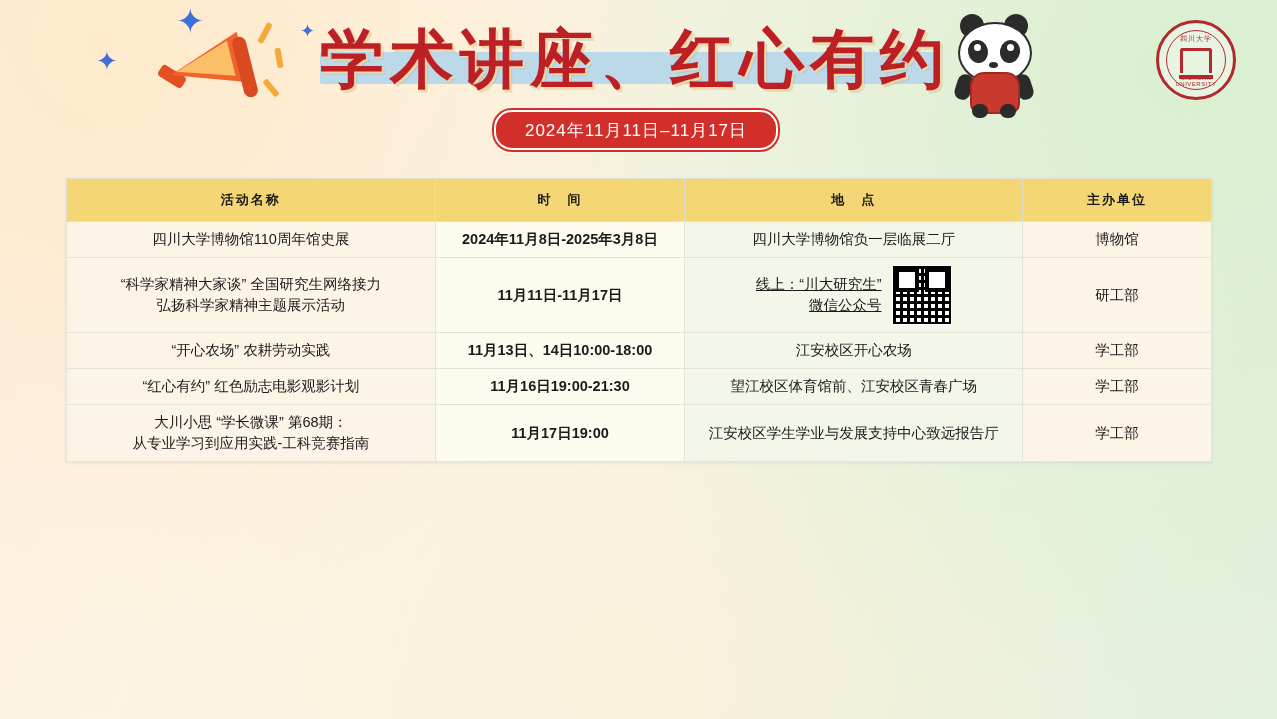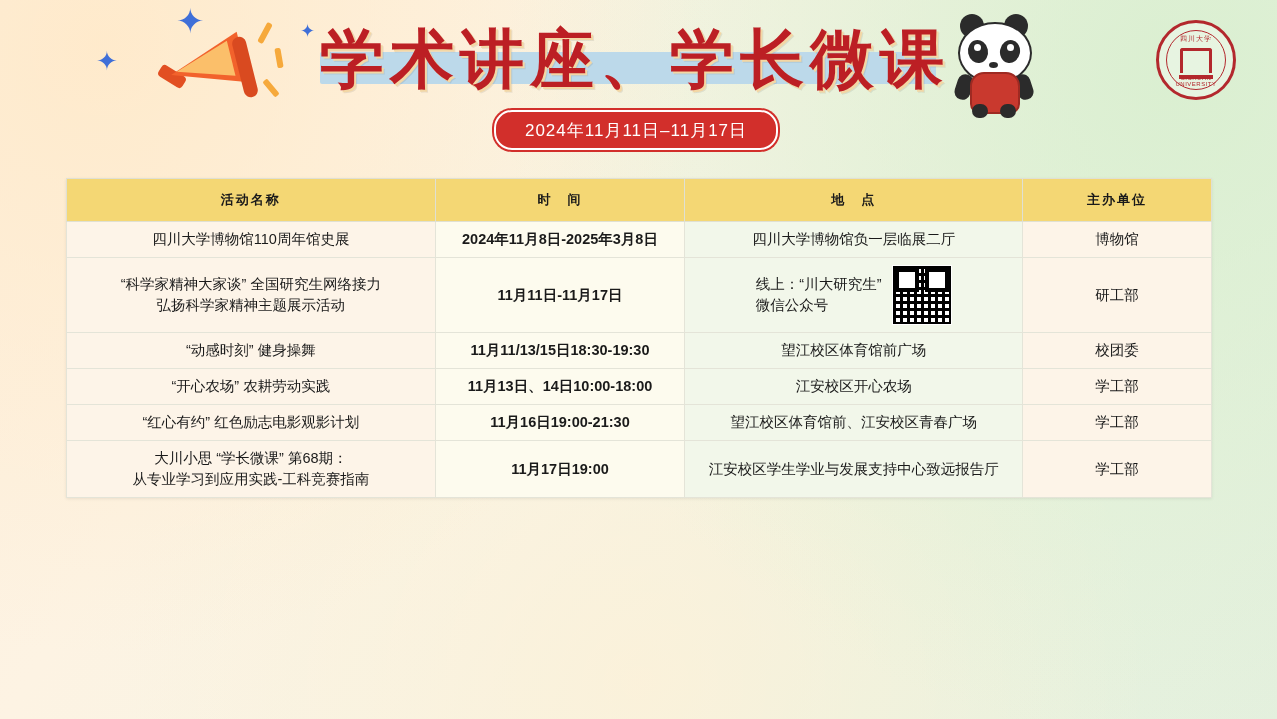--- a/index.html
+++ b/index.html
@@ -329,21 +329,21 @@
     border: 4px solid #000;
     background: #fff;
   }
   .qr::before { left: 2px; top: 2px; }
   .qr::after { right: 2px; top: 2px; }
   .cell-inline {
     display: flex;
     align-items: center;
     justify-content: center;
   }
-  .cell-inline .txt { text-align: left; }
+  .cell-inline .txt { text-align: right; text-decoration: underline; }
 </style>
 </head>
 <body>
 
 <div class="bg-wash"></div>
 
 <div class="header">
 
   <span class="sparkle s1">✦</span>
   <span class="sparkle s2">✦</span>
@@ -353,21 +353,21 @@
     <div class="mega-handle"></div>
     <div class="mega-cone"></div>
     <div class="mega-cone2"></div>
     <div class="mega-ring"></div>
     <div class="bolt b1"></div>
     <div class="bolt b2"></div>
     <div class="bolt b3"></div>
   </div>
 
   <div class="title-band"></div>
-  <div class="main-title">学术讲座、学长微课</div>
+  <div class="main-title">学术讲座、红心有约</div>
   <div class="date-pill">2024年11月11日–11月17日</div>
 
   <div class="panda">
     <div class="ear l"></div>
     <div class="ear r"></div>
     <div class="head"></div>
     <div class="eye l"></div>
     <div class="eye r"></div>
     <div class="pupil l"></div>
     <div class="pupil r"></div>
@@ -450,42 +450,20 @@
           </td>
           <td class="c3">
             <div class="txt">
               <div>研工部</div>
             </div>
           </td>
         </tr>
         <tr>
           <td class="c0">
             <div class="txt">
-              <div>“动感时刻” 健身操舞</div>
-            </div>
-          </td>
-          <td class="c1">
-            <div class="txt">
-              <div>11月11/13/15日18:30-19:30</div>
-            </div>
-          </td>
-          <td class="c2">
-            <div class="txt">
-              <div>望江校区体育馆前广场</div>
-            </div>
-          </td>
-          <td class="c3">
-            <div class="txt">
-              <div>校团委</div>
-            </div>
-          </td>
-        </tr>
-        <tr>
-          <td class="c0">
-            <div class="txt">
               <div>“开心农场” 农耕劳动实践</div>
             </div>
           </td>
           <td class="c1">
             <div class="txt">
               <div>11月13日、14日10:00-18:00</div>
             </div>
           </td>
           <td class="c2">
             <div class="txt">

